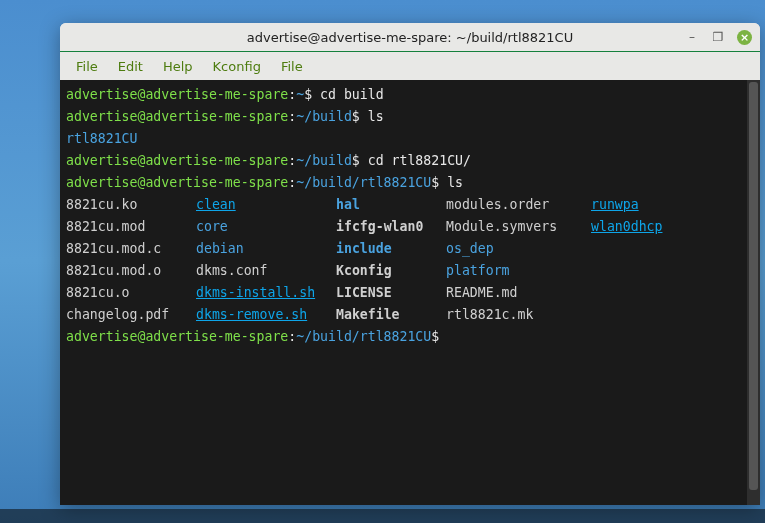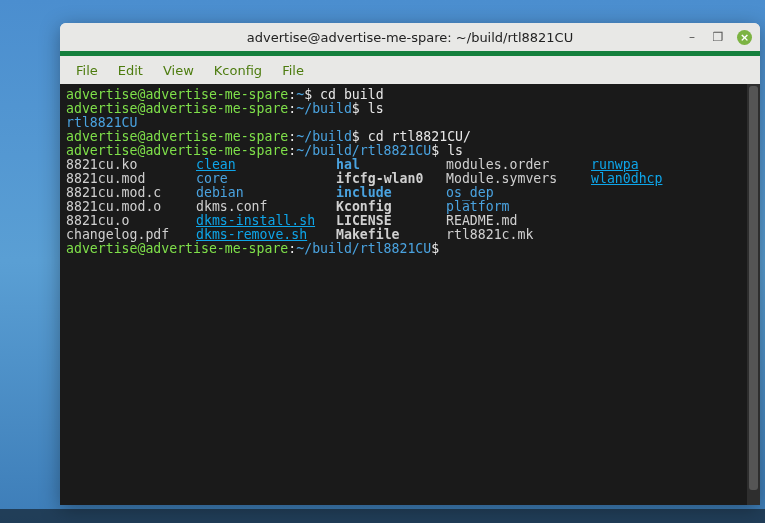--- a/index.html
+++ b/index.html
@@ -31,21 +31,21 @@
   }
   .titlebar {
     height: 28px;
     background: #e8e8e6;
     display: flex;
     align-items: center;
     justify-content: center;
     position: relative;
     font-size: 13px;
     color: #222;
-    border-bottom: 5px solid #15803d;
+    border-bottom: 1px solid #15803d;
   }
   .titlebar .title-text {
     font-weight: 500;
   }
   .win-controls {
     position: absolute;
     right: 8px;
     top: 0;
     height: 28px;
     display: flex;
@@ -90,21 +90,21 @@
     flex: 1;
     background: #1a1a1a;
     position: relative;
     display: flex;
   }
   .terminal-body {
     flex: 1;
     padding: 4px 6px;
     font-family: "DejaVu Sans Mono", "Liberation Mono", monospace;
     font-size: 13.2px;
-    line-height: 14px;
+    line-height: 22px;
     color: #d0d0d0;
     white-space: pre;
     overflow: hidden;
   }
   .scrollbar {
     width: 13px;
     background: #2e2e2e;
     position: relative;
   }
   .scrollbar-thumb {
@@ -150,21 +150,21 @@
       <div class="win-controls">
         <div class="win-btn">–</div>
         <div class="win-btn">❐</div>
         <div class="win-btn close">×</div>
       </div>
     </div>
 
     <div class="menubar">
       <div class="menu-item">File</div>
       <div class="menu-item">Edit</div>
-      <div class="menu-item">View</div>
+      <div class="menu-item">Help</div>
       <div class="menu-item">Kconfig</div>
       <div class="menu-item">File</div>
     </div>
 
     <div class="terminal">
       <div class="terminal-body"><span class="ps-user">advertise@advertise-me-spare</span><span class="ps-white">:</span><span class="ps-path">~</span><span class="ps-white">$ </span><span class="cmd">cd build</span>
 <span class="ps-user">advertise@advertise-me-spare</span><span class="ps-white">:</span><span class="ps-path">~/build</span><span class="ps-white">$ </span><span class="cmd">ls</span>
 <span class="out-dir">rtl8821CU</span>
 <span class="ps-user">advertise@advertise-me-spare</span><span class="ps-white">:</span><span class="ps-path">~/build</span><span class="ps-white">$ </span><span class="cmd">cd rtl8821CU/</span>
 <span class="ps-user">advertise@advertise-me-spare</span><span class="ps-white">:</span><span class="ps-path">~/build/rtl8821CU</span><span class="ps-white">$ </span><span class="cmd">ls</span>

